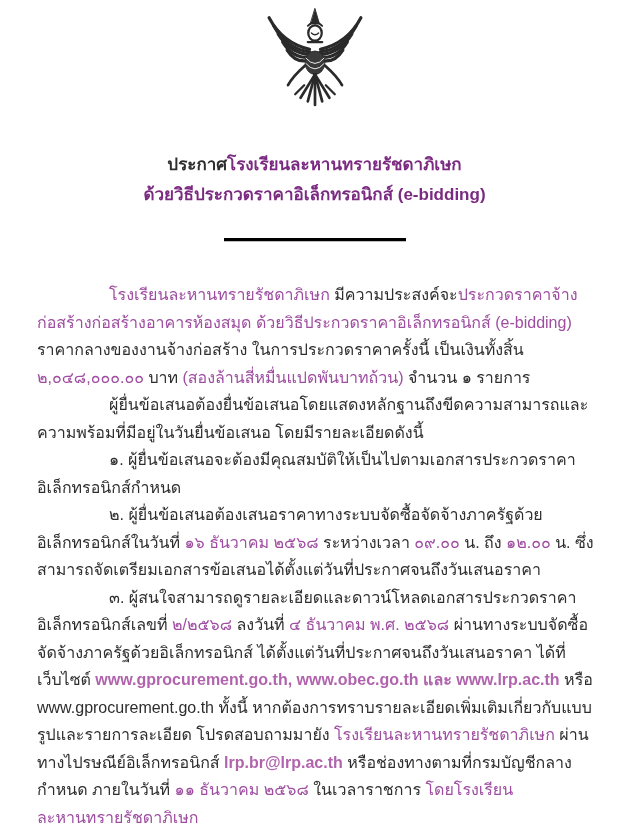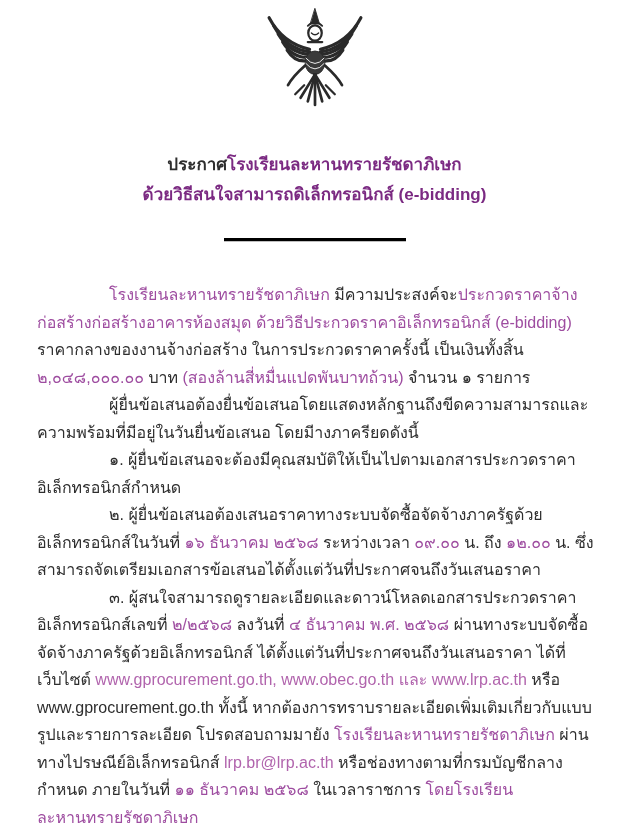--- a/index.html
+++ b/index.html
@@ -53,21 +53,21 @@
     color:var(--text);
     text-align:left;
   }
   .para{
     margin:0;
     text-indent:72px;
   }
   .run-black{color:var(--text);}
   .run-title{color:var(--title-purple);}
   .run-field{color:var(--field-purple);}
-  .run-link{color:var(--link-purple);}
+  .run-link{color:var(--link-purple);font-weight:bold;}
 </style>
 </head>
 <body>
 
 <div class="page">
 
   <div class="emblem">
     <svg width="176" height="108" viewBox="0 0 180 120">
       <g stroke="#2a2a2a" fill="none" stroke-linecap="round">
 
@@ -105,26 +105,26 @@
         <path d="M90 76 L106 102" stroke-width="3"></path>
 
         <path d="M78 88 L68 98" stroke-width="2.5"></path>
         <path d="M102 88 L112 98" stroke-width="2.5"></path>
       </g>
     </svg>
   </div>
 
   <div class="title-block" id="title-block">
       <div class="title-line"><span class="run run-black">ประกาศ</span><span class="run run-title">โรงเรียนละหานทรายรัชดาภิเษก</span></div>
-      <div class="title-line"><span class="run run-title">ด้วยวิธีสนใจสามารถดิเล็กทรอนิกส์ (e-bidding)</span></div>
+      <div class="title-line"><span class="run run-title">ด้วยวิธีประกวดราคาอิเล็กทรอนิกส์ (e-bidding)</span></div>
     </div>
 
   <div class="divider"></div>
 
   <div class="body-text" id="body-text">
       <p class="para"><span class="run run-field">โรงเรียนละหานทรายรัชดาภิเษก</span><span class="run run-black"> มีความประสงค์จะ</span><span class="run run-field">ประกวดราคาจ้างก่อสร้างก่อสร้างอาคารห้องสมุด ด้วยวิธีประกวดราคาอิเล็กทรอนิกส์ (e-bidding)</span><span class="run run-black"> ราคากลางของงานจ้างก่อสร้าง ในการประกวดราคาครั้งนี้ เป็นเงินทั้งสิ้น </span><span class="run run-field">๒,๐๔๘,๐๐๐.๐๐</span><span class="run run-black">  บาท </span><span class="run run-field">(สองล้านสี่หมื่นแปดพันบาทถ้วน)</span><span class="run run-black">  จำนวน ๑ รายการ</span></p>
-      <p class="para"><span class="run run-black">ผู้ยื่นข้อเสนอต้องยื่นข้อเสนอโดยแสดงหลักฐานถึงขีดความสามารถและความพร้อมที่มีอยู่ในวันยื่นข้อเสนอ โดยมีางภาครียดดังนี้</span></p>
+      <p class="para"><span class="run run-black">ผู้ยื่นข้อเสนอต้องยื่นข้อเสนอโดยแสดงหลักฐานถึงขีดความสามารถและความพร้อมที่มีอยู่ในวันยื่นข้อเสนอ โดยมีรายละเอียดดังนี้</span></p>
       <p class="para"><span class="run run-black">๑. ผู้ยื่นข้อเสนอจะต้องมีคุณสมบัติให้เป็นไปตามเอกสารประกวดราคาอิเล็กทรอนิกส์กำหนด</span></p>
       <p class="para"><span class="run run-black">๒. ผู้ยื่นข้อเสนอต้องเสนอราคาทางระบบจัดซื้อจัดจ้างภาครัฐด้วยอิเล็กทรอนิกส์ในวันที่ </span><span class="run run-field">๑๖ ธันวาคม ๒๕๖๘</span><span class="run run-black"> ระหว่างเวลา </span><span class="run run-field">๐๙.๐๐</span><span class="run run-black"> น. ถึง </span><span class="run run-field">๑๒.๐๐</span><span class="run run-black"> น. ซึ่งสามารถจัดเตรียมเอกสารข้อเสนอได้ตั้งแต่วันที่ประกาศจนถึงวันเสนอราคา</span></p>
       <p class="para"><span class="run run-black">๓. ผู้สนใจสามารถดูรายละเอียดและดาวน์โหลดเอกสารประกวดราคาอิเล็กทรอนิกส์เลขที่ </span><span class="run run-field">๒/๒๕๖๘</span><span class="run run-black"> ลงวันที่ </span><span class="run run-field">๔  ธันวาคม  พ.ศ. ๒๕๖๘</span><span class="run run-black"> ผ่านทางระบบจัดซื้อจัดจ้างภาครัฐด้วยอิเล็กทรอนิกส์ ได้ตั้งแต่วันที่ประกาศจนถึงวันเสนอราคา ได้ที่เว็บไซต์ </span><span class="run run-link">www.gprocurement.go.th, www.obec.go.th และ www.lrp.ac.th</span><span class="run run-black"> หรือ www.gprocurement.go.th ทั้งนี้ หากต้องการทราบรายละเอียดเพิ่มเติมเกี่ยวกับแบบรูปและรายการละเอียด โปรดสอบถามมายัง </span><span class="run run-field">โรงเรียนละหานทรายรัชดาภิเษก</span><span class="run run-black"> ผ่านทางไปรษณีย์อิเล็กทรอนิกส์ </span><span class="run run-link">lrp.br@lrp.ac.th</span><span class="run run-black"> หรือช่องทางตามที่กรมบัญชีกลางกำหนด ภายในวันที่ </span><span class="run run-field">๑๑ ธันวาคม ๒๕๖๘</span><span class="run run-black"> ในเวลาราชการ </span><span class="run run-field">โดยโรงเรียนละหานทรายรัชดาภิเษก</span></p>
     </div>
 
 </div>
 
 </body></html>

